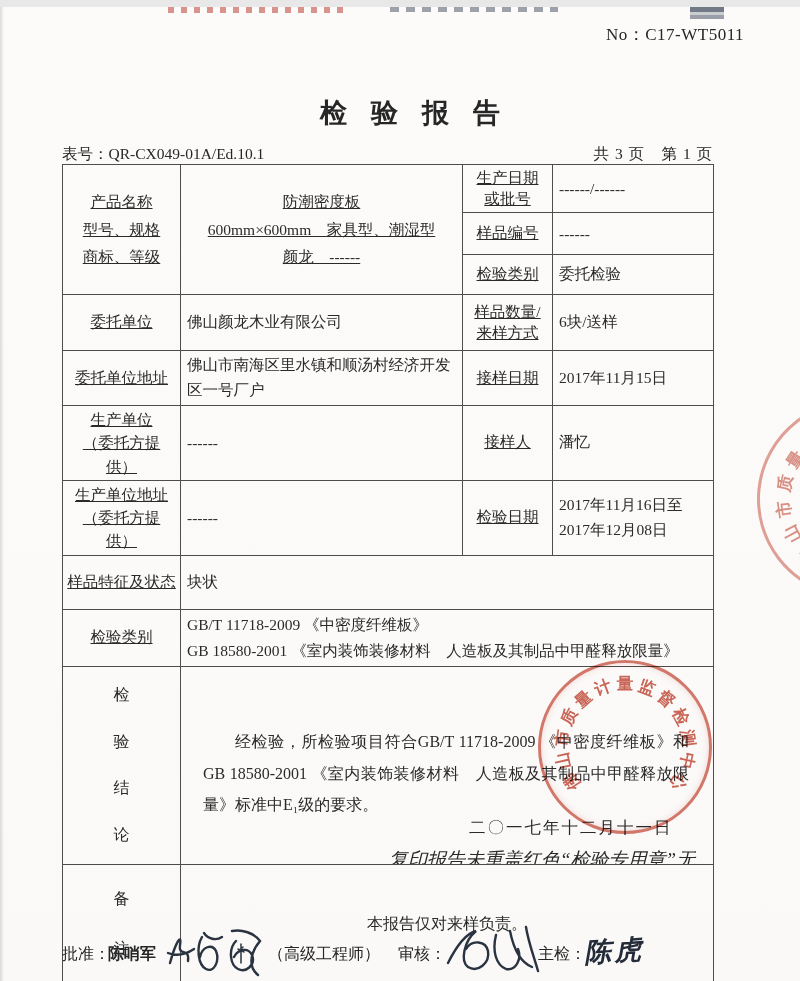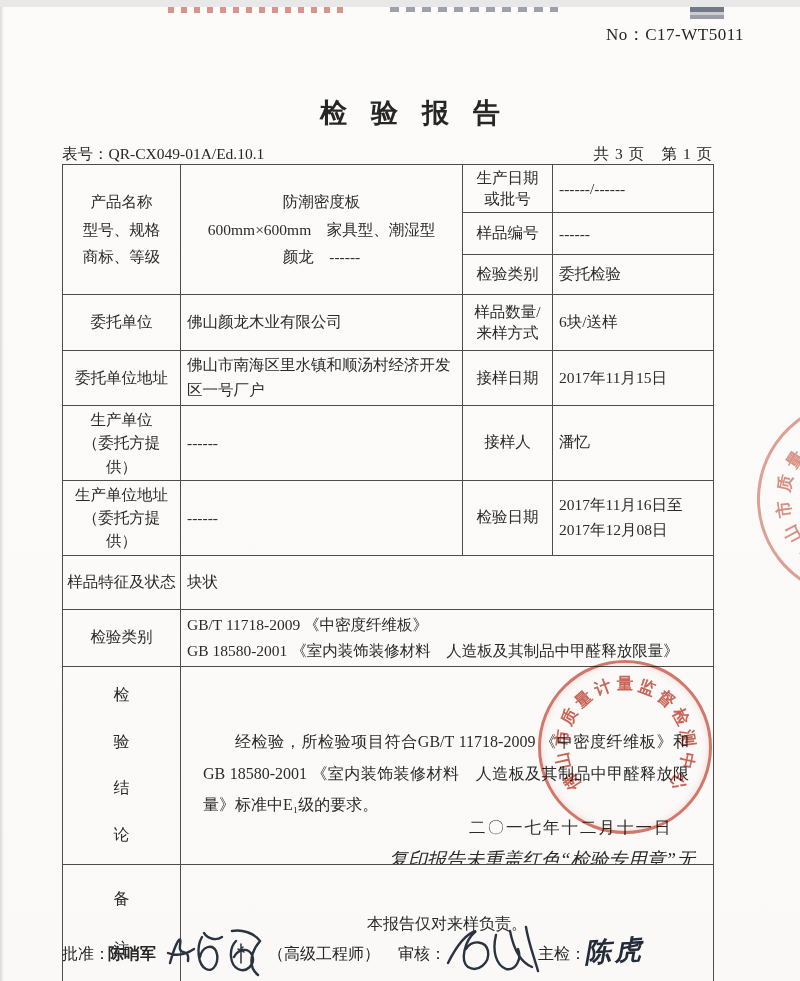--- a/index.html
+++ b/index.html
@@ -41,21 +41,21 @@
     position:absolute;left:62px;top:157px;
     width:651px;border-collapse:collapse;table-layout:fixed;
     font-size:15.5px;color:#2a2a2a;
   }
   table.report td{
     border:1px solid #4d4d4d;
     padding:2px 6px;
     vertical-align:middle;
     overflow:hidden;
   }
-  td.lbl{text-align:center;padding:2px 4px;}
+  td.lbl{text-align:center;padding:2px 4px;text-decoration:underline;}
   td.val{text-align:left;padding-left:11px;}
   .line{display:block;line-height:1.55;}
   .center-lines .line{text-align:center;line-height:1.8;}
   td.vert{text-align:center;}
   .vert-stack{display:flex;flex-direction:column;justify-content:space-around;align-items:center;height:100%;}
   .vert-stack span{display:block;font-size:16px;}
   .concl-cell{position:relative;vertical-align:top;}
   .concl-text{
     margin:15px 18px 0 16px;
     text-indent:2em;line-height:1.95;font-size:16px;text-align:justify;

